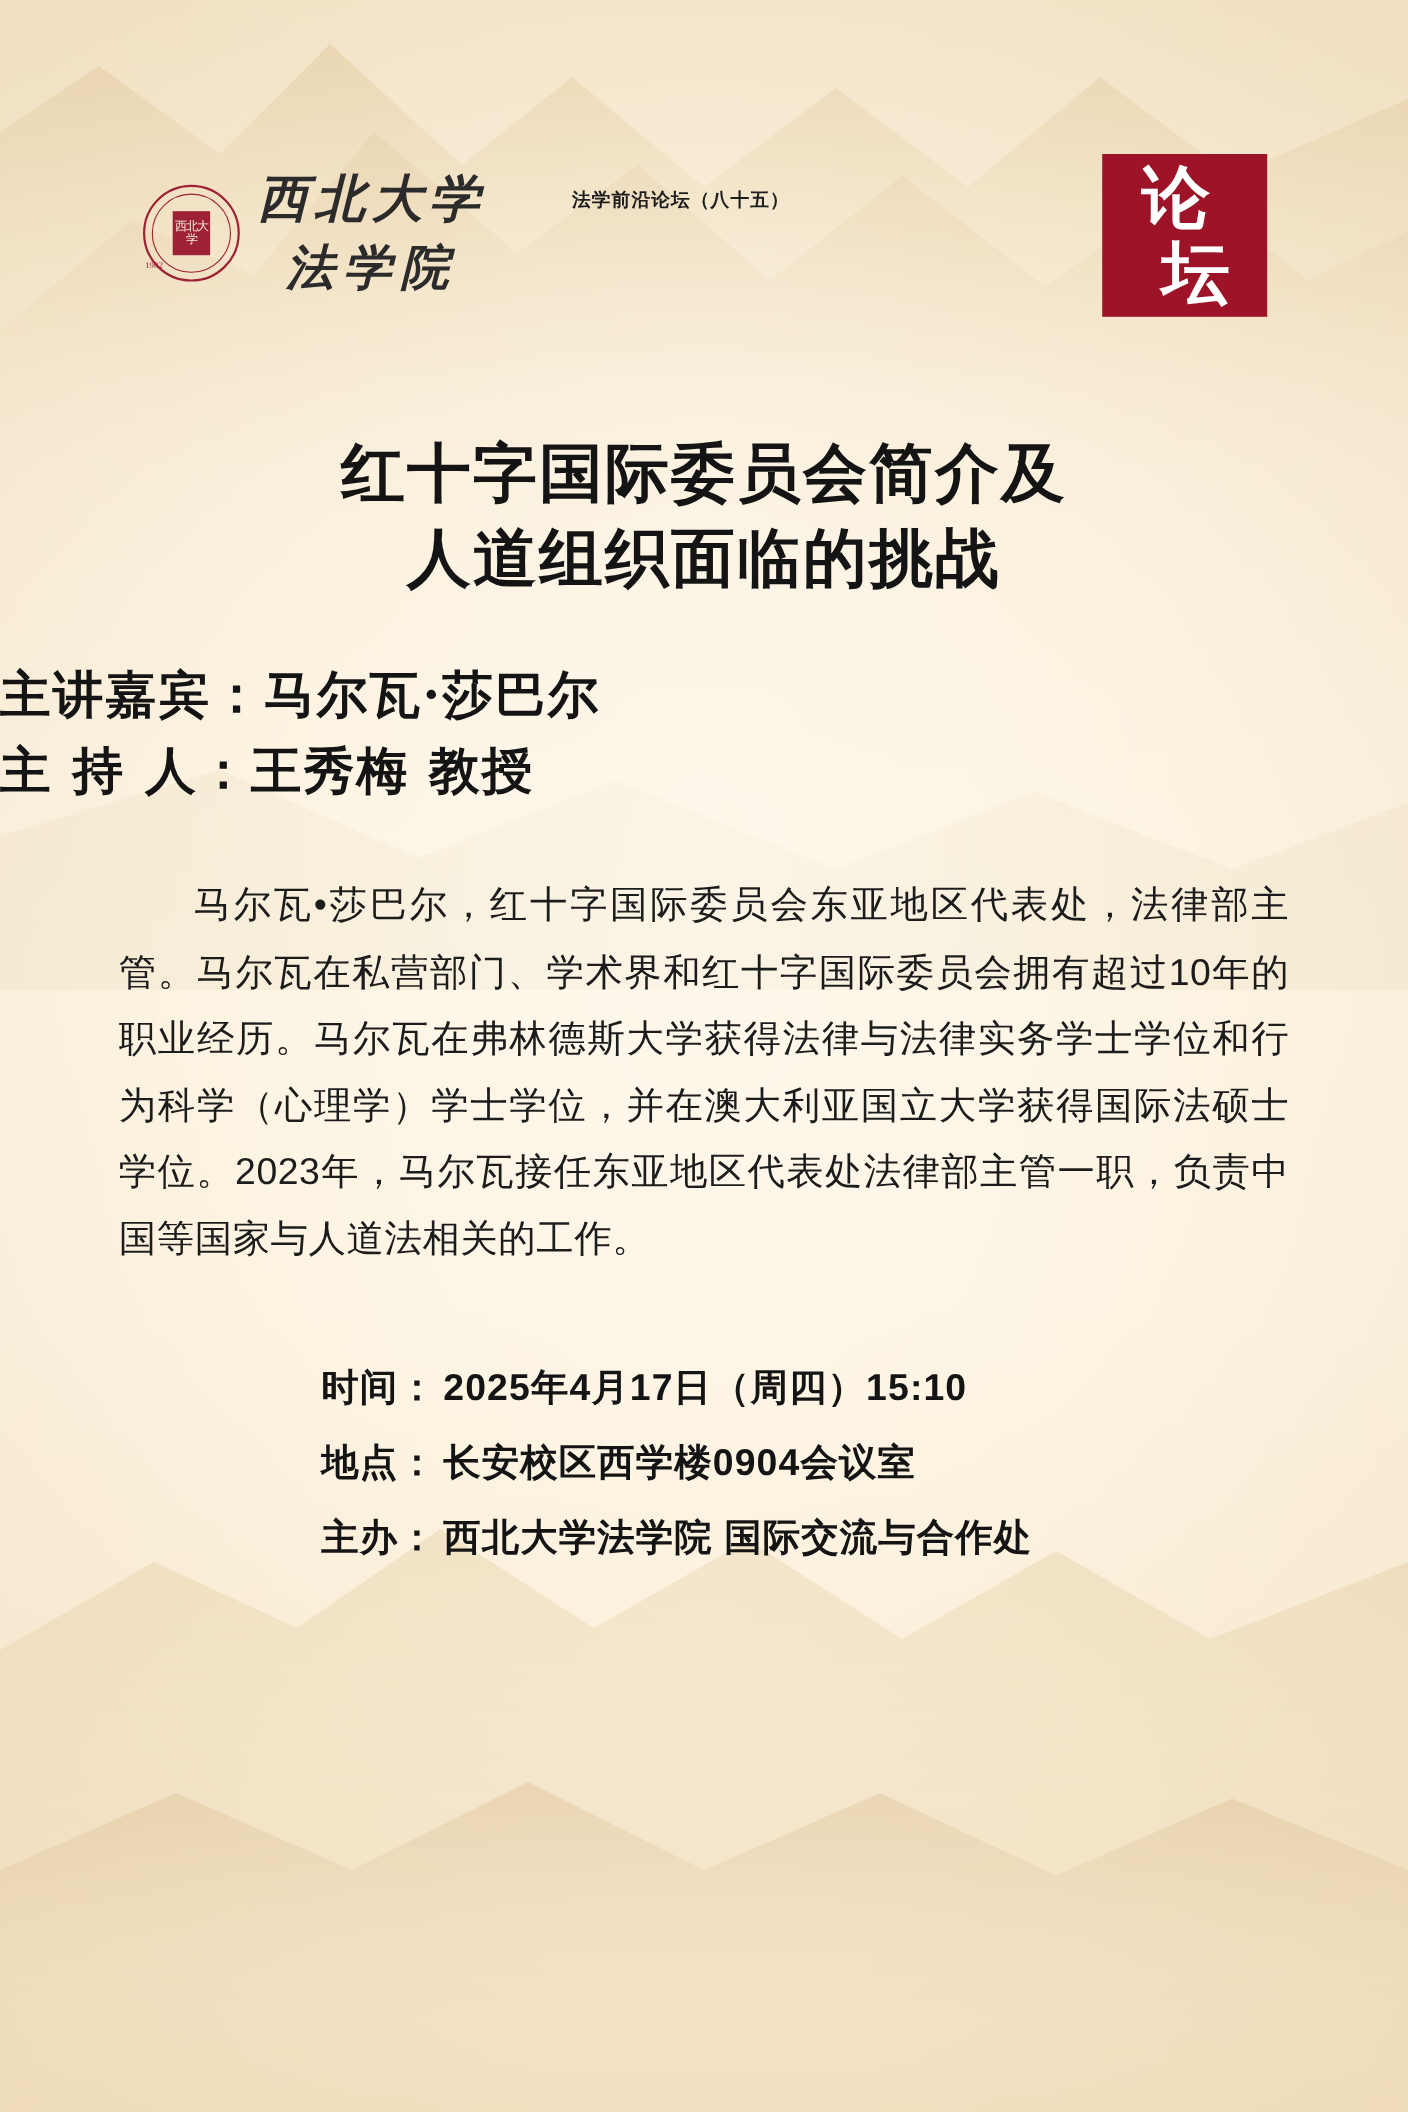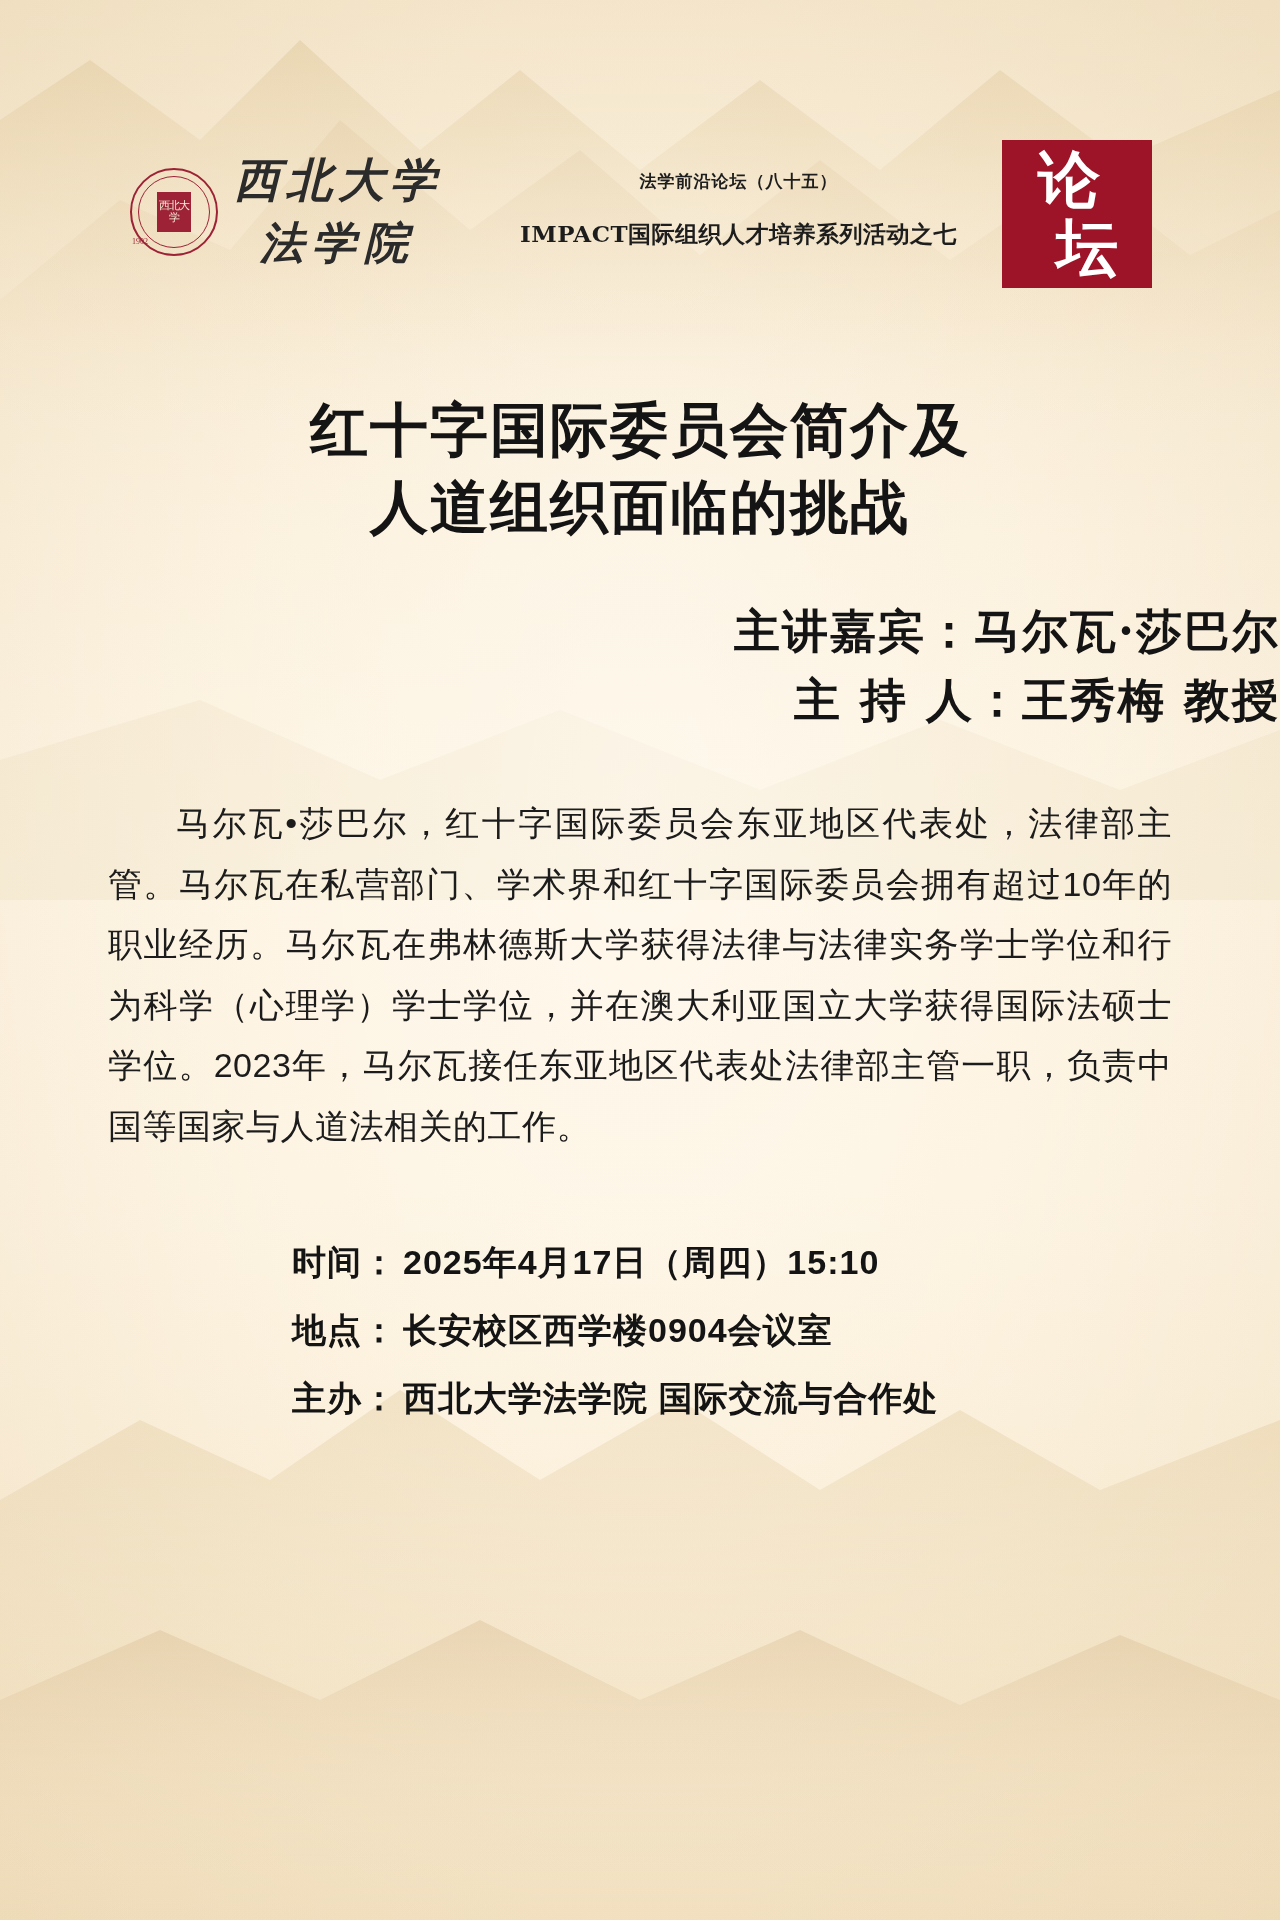--- a/index.html
+++ b/index.html
@@ -177,21 +177,21 @@
     font-family: "DejaVu Serif", serif;
     font-weight: 700;
     font-size: 58px;
     line-height: 1.32;
     letter-spacing: 2px;
   }
 
   
   .speakers {
     margin-top: 52px;
-    text-align: right;
+    text-align: left;
     color: #141414;
     font-family: "DejaVu Serif", serif;
     font-weight: 700;
     font-size: 46px;
     line-height: 1.5;
     letter-spacing: 2px;
   }
 
   
   .bio {
@@ -270,21 +270,20 @@
           <div class="seal-ring-text">1902</div>
         </div>
         <div class="uni-name">
           <div class="line1">西北大学</div>
           <div class="line2">法学院</div>
         </div>
       </div>
 
       <div class="series-block">
         <div class="s1">法学前沿论坛（八十五）</div>
-        <div class="s2">IMPACT国际组织人才培养系列活动之七</div>
       </div>
 
       <div class="forum-badge">
         <span class="b1">论</span>
         <span class="b2">坛</span>
       </div>
     </div>
 
     <div class="title">
       <div>红十字国际委员会简介及</div>

